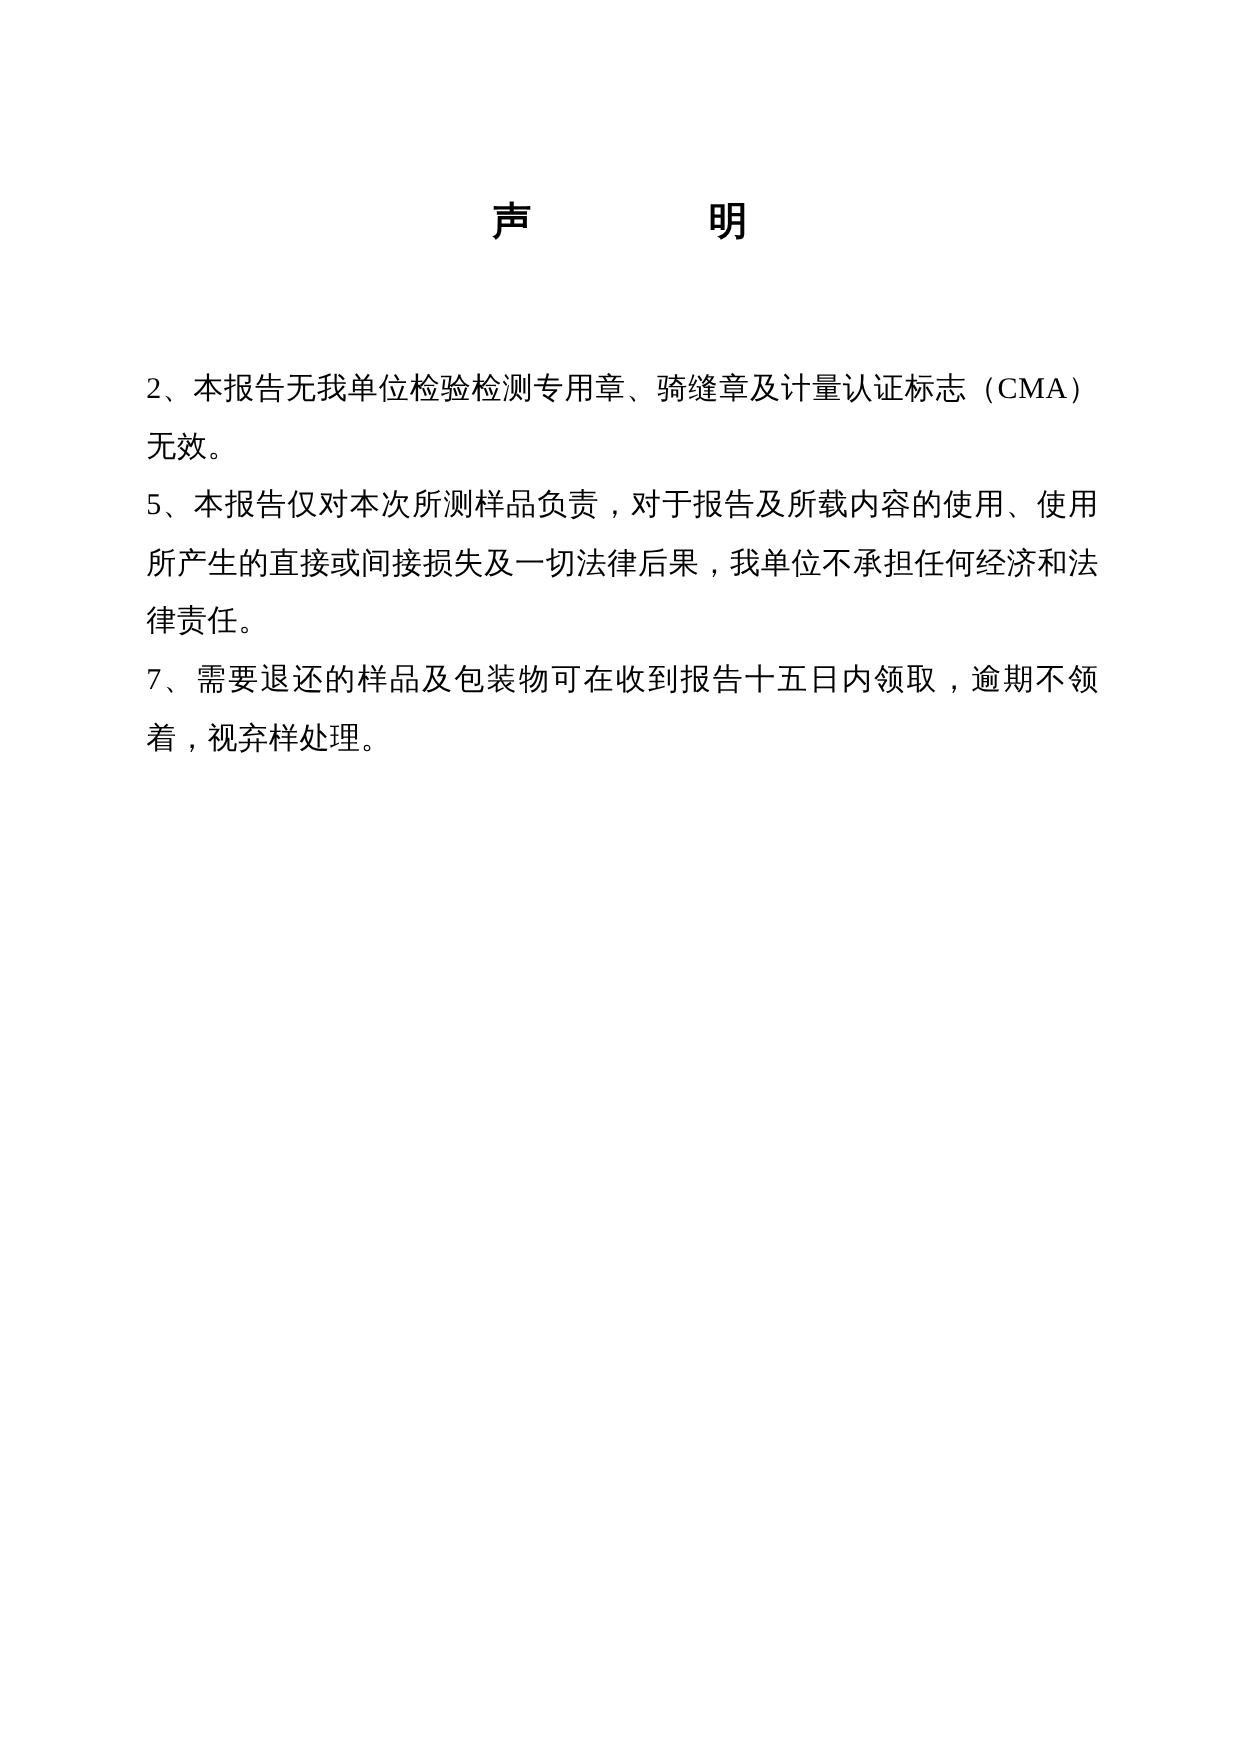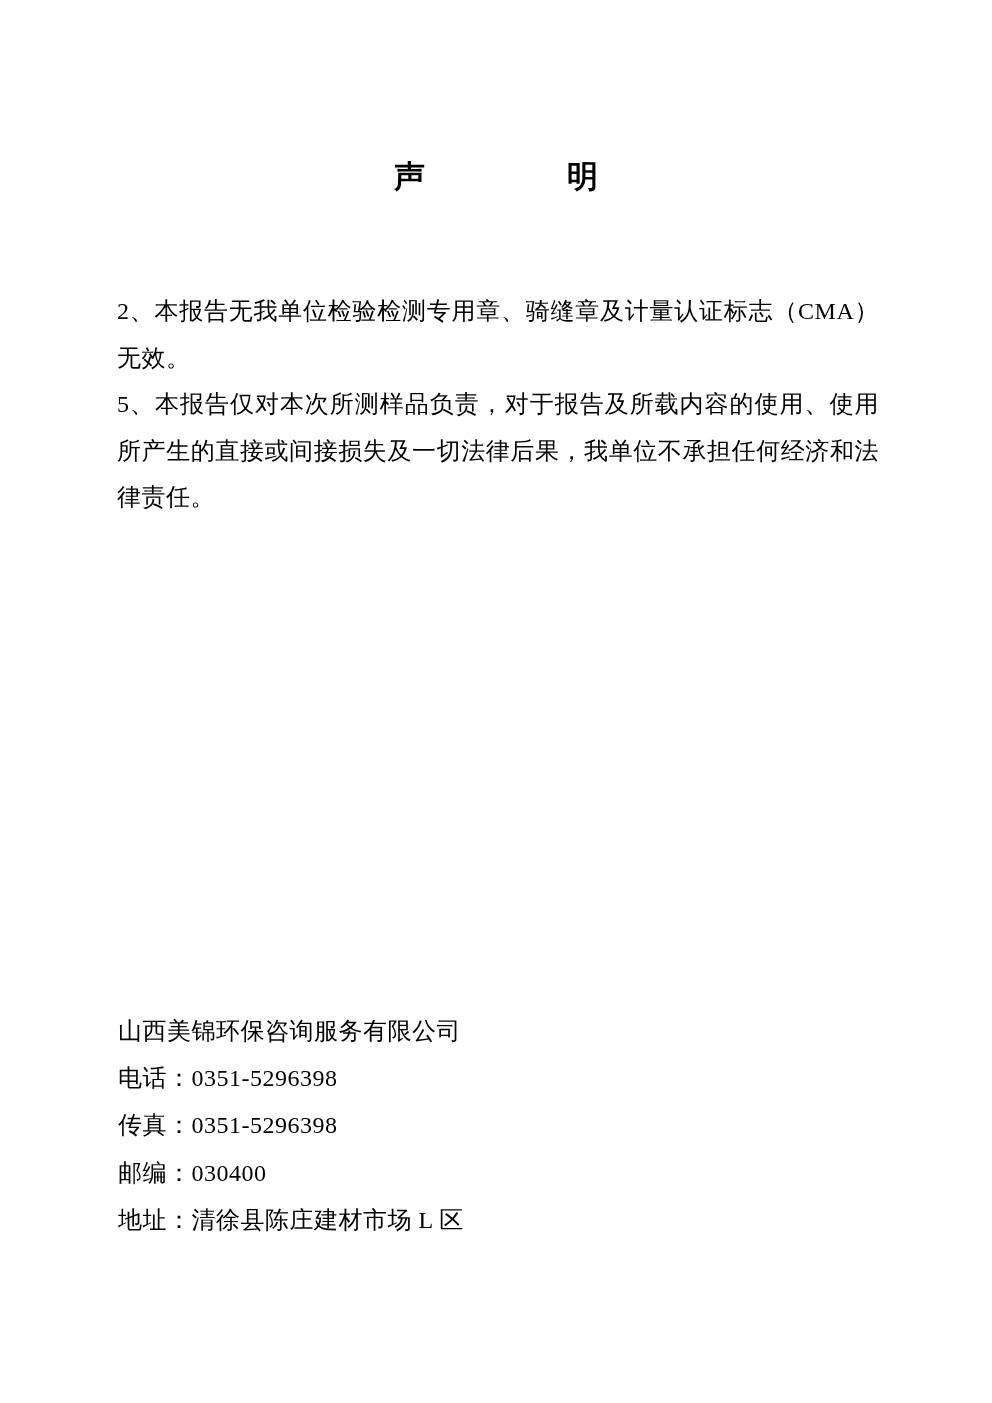--- a/index.html
+++ b/index.html
@@ -66,31 +66,17 @@
 
   <h1 class="doc-title">
     <span>声</span>
     <span class="title-gap"></span>
     <span>明</span>
   </h1>
 
   <div class="statements">
     <p>2、本报告无我单位检验检测专用章、骑缝章及计量认证标志（CMA）无效。</p>
     <p>5、本报告仅对本次所测样品负责，对于报告及所载内容的使用、使用所产生的直接或间接损失及一切法律后果，我单位不承担任何经济和法律责任。</p>
+    <p>7、需要退还的样品及包装物可在收到报告十五日内领取，逾期不领着，视弃样处理。</p>
   </div>
 
-  <div class="contact">
-    <p>山西美锦环保咨询服务有限公司</p>
-    <p>
-      <span>电话：</span><span>0351-5296398</span>
-    </p>
-    <p>
-      <span>传真：</span><span>0351-5296398</span>
-    </p>
-    <p>
-      <span>邮编：</span><span>030400</span>
-    </p>
-    <p>
-      <span>地址：</span><span>清徐县陈庄建材市场 L 区</span>
-    </p>
-  </div>
 
 </div>
 
 </body></html>

